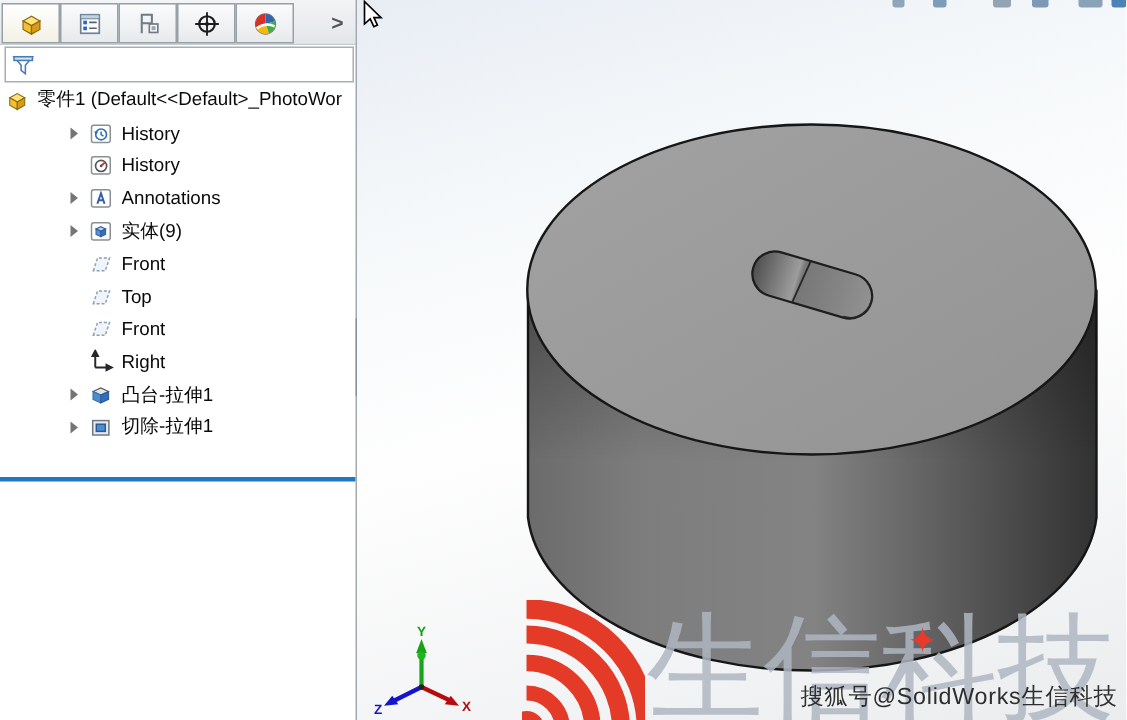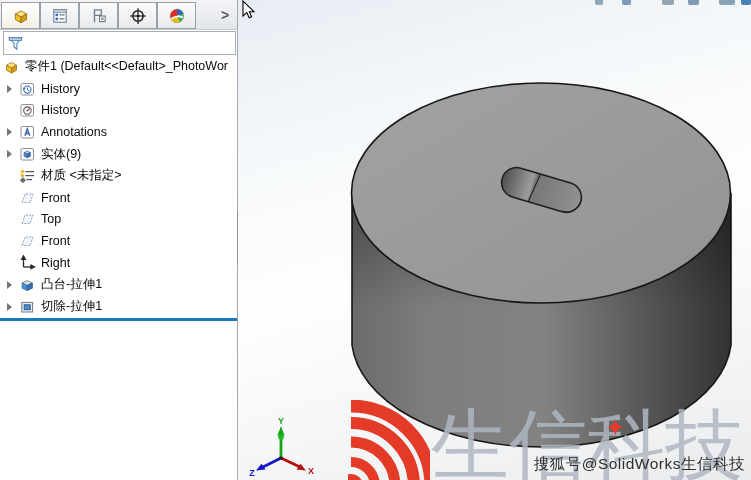--- a/index.html
+++ b/index.html
@@ -22,21 +22,21 @@
   .overflow-btn{position:absolute;left:216px;top:6px;width:18px;height:18px;color:#555;
                 font-size:14px;font-weight:bold;text-align:center;line-height:18px;cursor:default;}
 
   .filter-row{position:absolute;left:3px;top:31px;width:233px;height:24px;border:1px solid #a8aeb4;
               background:#fff;box-sizing:border-box;display:flex;align-items:center;padding-left:3px;}
   .filter-row svg{width:17px;height:17px;flex:none;}
   .filter-input{border:none;outline:none;flex:1;height:18px;font-size:12px;background:transparent;}
 
   .tree{position:absolute;left:0;top:56px;width:237px;}
   .trow{height:21.8px;display:flex;align-items:center;font-size:12.5px;color:#0a0a0a;
-        white-space:nowrap;overflow:hidden;}
+        white-space:nowrap;overflow:hidden;padding-left:40px;}
   .trow.root{padding-left:3px;}
   .arr{width:19px;flex:none;display:flex;align-items:center;justify-content:center;}
   .arr .tri{width:0;height:0;border-left:5px solid #757575;border-top:4px solid transparent;border-bottom:4px solid transparent;}
   .ticon{width:17px;height:16px;flex:none;margin-right:5px;}
   .ticon svg{width:17px;height:16px;display:block;}
   .tlabel{overflow:hidden;text-overflow:clip;text-align:right;}
   .rollback{position:absolute;left:0;top:318px;width:237px;height:3px;background:#1b79c0;}
 
   
   .viewport{position:absolute;left:238px;top:0;width:513px;height:480px;overflow:hidden;
@@ -178,36 +178,20 @@
           <svg viewBox="0 0 17 16">
             <rect x="2" y="2.5" width="12.5" height="11.5" rx="1.5" fill="#fff" stroke="#8a9096"></rect>
             <polygon points="5,6.6 8.2,5.1 11.4,6.6 8.2,8.1" fill="#bcd6ee" stroke="#2f5fa8" stroke-width="0.7"></polygon>
             <polygon points="5,6.6 8.2,8.1 8.2,11.8 5,10.3" fill="#5b93cc" stroke="#2f5fa8" stroke-width="0.7"></polygon>
             <polygon points="11.4,6.6 8.2,8.1 8.2,11.8 11.4,10.3" fill="#3a72b0" stroke="#2f5fa8" stroke-width="0.7"></polygon>
           </svg>
         </span>
         <span class="tlabel">实体(9)</span>
       </div>
 
-      <div class="trow">
-        <span class="arr"></span>
-        <span class="ticon">
-          <svg viewBox="0 0 17 16">
-            <line x1="6.3" y1="3.6" x2="15" y2="3.6" stroke="#555" stroke-width="1.2"></line>
-            <line x1="6.3" y1="7.6" x2="15" y2="7.6" stroke="#555" stroke-width="1.2"></line>
-            <line x1="7.5" y1="11.6" x2="13" y2="11.6" stroke="#555" stroke-width="1.2"></line>
-            <circle cx="3.4" cy="3.6" r="1.7" fill="#f0b400"></circle>
-            <circle cx="3.4" cy="7.6" r="1.7" fill="#f0b400"></circle>
-            <circle cx="3.9" cy="12.2" r="2.2" fill="#5f7183"></circle>
-            <line x1="3.9" y1="9.4" x2="3.9" y2="15" stroke="#5f7183" stroke-width="1"></line>
-            <line x1="1.1" y1="12.2" x2="6.7" y2="12.2" stroke="#5f7183" stroke-width="1"></line>
-          </svg>
-        </span>
-        <span class="tlabel">材质 &lt;未指定&gt;</span>
-      </div>
 
       <div class="trow">
         <span class="arr"></span>
         <span class="ticon">
           <svg viewBox="0 0 17 16">
             <polygon points="3.2,12.5 6,4 14,4 11.2,12.5" fill="rgba(210,225,240,0.35)" stroke="#8fa0b4" stroke-width="1" stroke-dasharray="2,1.3"></polygon>
           </svg>
         </span>
         <span class="tlabel">Front</span>
       </div>

